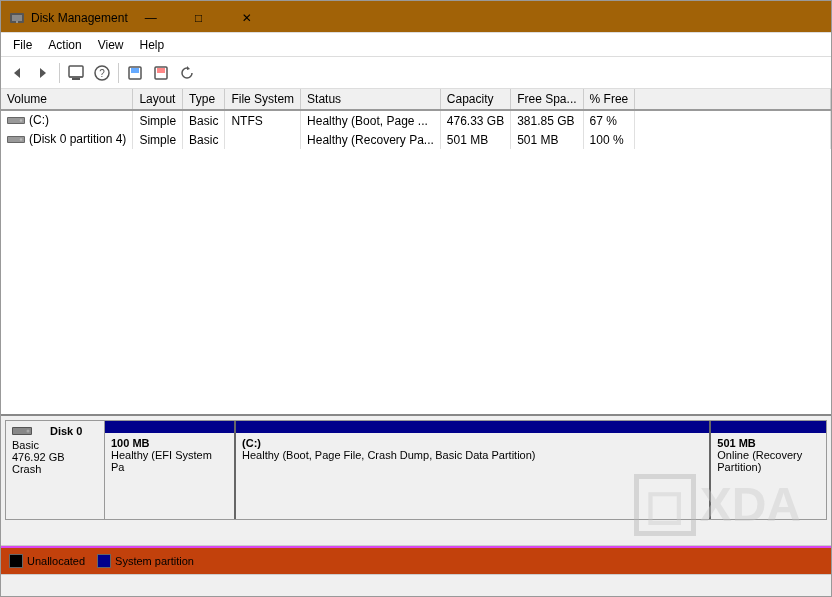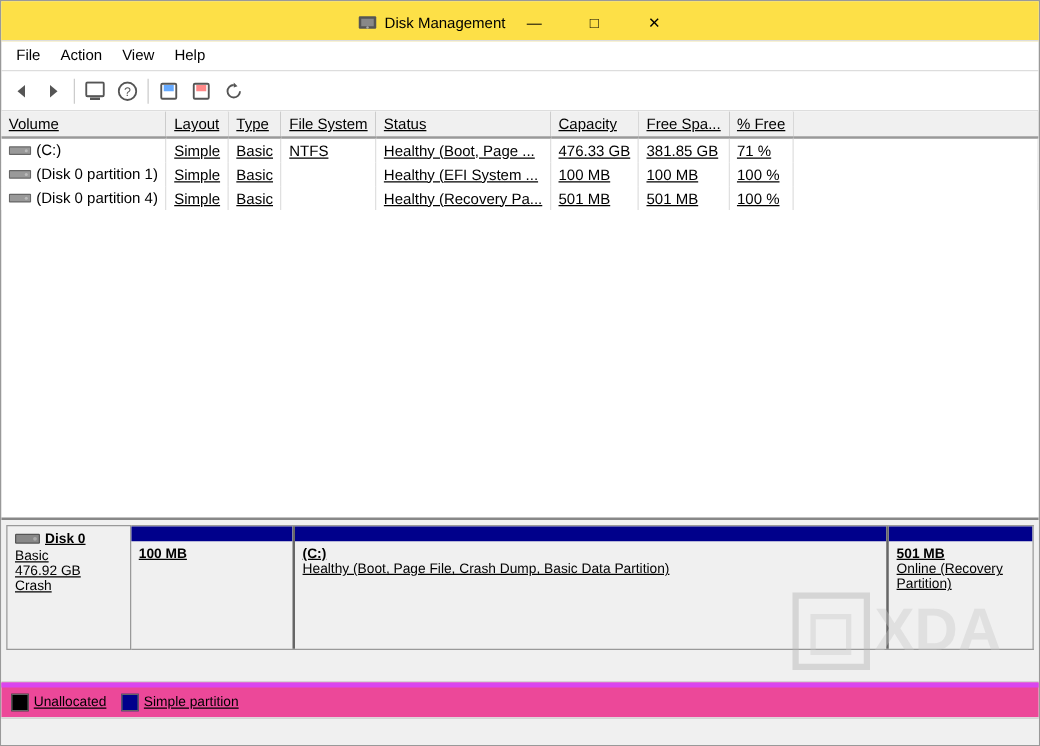--- a/index.html
+++ b/index.html
@@ -16,24 +16,24 @@
     .window {
       width: 832px;
       height: 597px;
       border: 1px solid #999;
       display: flex;
       flex-direction: column;
       background: #fff;
     }
 
     .title-bar {
-      background: #fde047;
-      display: flex;
-      align-items: center;
-      justify-content: center;
+      background: #a16207;
+      display: flex;
+      align-items: center;
+      justify-content: flex-start;
       padding: 6px 8px 4px 8px;
       border-bottom: 1px solid #ddd;
       height: 32px;
     }
 
     .title-bar-left {
       display: flex;
       align-items: center;
       gap: 6px;
     }
@@ -59,20 +59,21 @@
       align-items: center;
       justify-content: center;
     }
 
     
     .menu-bar {
       display: flex;
       padding: 2px 4px;
       border-bottom: 1px solid #ddd;
       height: 24px;
+      align-items: center;
     }
 
     .menu-item {
       padding: 2px 8px;
       font-size: 12px;
       cursor: pointer;
     }
 
     
     .toolbar {
@@ -102,21 +103,20 @@
       background: #ccc;
       margin: 0 2px;
     }
 
     
     .main-content {
       flex: 1;
       display: flex;
       flex-direction: column;
       overflow: hidden;
-      text-decoration: underline;
     }
 
     
     .table-area {
       flex: 1;
       overflow: auto;
       border-bottom: 2px solid #888;
       min-height: 0;
     }
 
@@ -172,38 +172,38 @@
       font-size: 11px;
       display: flex;
       flex-direction: column;
       justify-content: flex-start;
     }
 
     .disk-label .disk-name {
       font-weight: bold;
       display: flex;
       align-items: center;
-      gap: 4px;
+      gap: 18px;
     }
 
     .disk-partitions {
       flex: 1;
       display: flex;
       border: 1px solid #999;
       border-left: none;
     }
 
     
     .legend-area {
       padding: 4px 8px;
-      border-top: 4px solid #d946ef;
+      border-top: 2px solid #d946ef;
       display: flex;
       align-items: center;
       gap: 12px;
-      background: #ec4899;
+      background: #c2410c;
       height: 28px;
     }
 
     .legend-item {
       display: flex;
       align-items: center;
       gap: 4px;
       font-size: 11px;
     }
 
@@ -341,41 +341,21 @@
         </svg>
         (C:)
       </span>
     </td>
               <td>Simple</td>
               <td>Basic</td>
               <td>NTFS</td>
               <td>Healthy (Boot, Page ...</td>
               <td>476.33 GB</td>
               <td>381.85 GB</td>
-              <td>71 %</td>
-              <td></td>
-            </tr>
-            <tr>
-              <td>
-      <span style="display:inline-flex;align-items:center;gap:4px;">
-        <svg width="18" height="10" viewBox="0 0 18 10">
-          <rect x="0" y="2" width="18" height="7" rx="1" fill="#666"></rect>
-          <rect x="1" y="3" width="16" height="5" fill="#999"></rect>
-          <circle cx="14" cy="5.5" r="1.2" fill="#bbb"></circle>
-        </svg>
-        (Disk 0 partition 1)
-      </span>
-    </td>
-              <td>Simple</td>
-              <td>Basic</td>
-              <td></td>
-              <td>Healthy (EFI System ...</td>
-              <td>100 MB</td>
-              <td>100 MB</td>
-              <td>100 %</td>
+              <td>67 %</td>
               <td></td>
             </tr>
             <tr>
               <td>
       <span style="display:inline-flex;align-items:center;gap:4px;">
         <svg width="18" height="10" viewBox="0 0 18 10">
           <rect x="0" y="2" width="18" height="7" rx="1" fill="#666"></rect>
           <rect x="1" y="3" width="16" height="5" fill="#999"></rect>
           <circle cx="14" cy="5.5" r="1.2" fill="#bbb"></circle>
         </svg>
@@ -409,20 +389,21 @@
           <div style="margin-top:2px;">Basic</div>
           <div>476.92 GB</div>
           <div>Crash</div>
         </div>
 
         <div class="disk-partitions" id="disk-partitions">
         <div style="display: flex; flex-direction: column; padding: 0px; font-size: 11px; border-right: 2px solid rgb(102, 102, 102); overflow: hidden; flex: 18 1 0%; position: relative;">
               <div style="height: 12px; background: rgb(0, 0, 139); flex-shrink: 0;"></div>
               <div style="padding: 4px 6px; flex: 1 1 0%;">
       <div style="font-weight:bold;">100 MB</div>
+      <div>Healthy (EFI System Pa</div>
     </div>
             </div>
             <div style="display: flex; flex-direction: column; padding: 0px; font-size: 11px; border-right: 2px solid rgb(102, 102, 102); overflow: hidden; flex: 66 1 0%; position: relative;">
               <div style="height: 12px; background: rgb(0, 0, 139); flex-shrink: 0;"></div>
               <div style="padding: 4px 6px; flex: 1 1 0%;">
       <div style="font-weight:bold;">(C:)</div>
       <div>Healthy (Boot, Page File, Crash Dump, Basic Data Partition)</div>
     </div>
             </div>
             <div style="display: flex; flex-direction: column; padding: 0px; font-size: 11px; border-right: none; overflow: hidden; flex: 16 1 0%; position: relative;">
@@ -436,21 +417,21 @@
       </div>
     </div>
 
     <div class="legend-area">
       <div class="legend-item">
         <div class="legend-box" style="background:#000;"></div>
         <span>Unallocated</span>
       </div>
       <div class="legend-item">
         <div class="legend-box" style="background:#00008B;"></div>
-        <span>Simple partition</span>
+        <span>System partition</span>
       </div>
     </div>
 
   </div>
 
   <div class="status-bar">
     <span></span>
   </div>
 
   <div class="xda-watermark">

